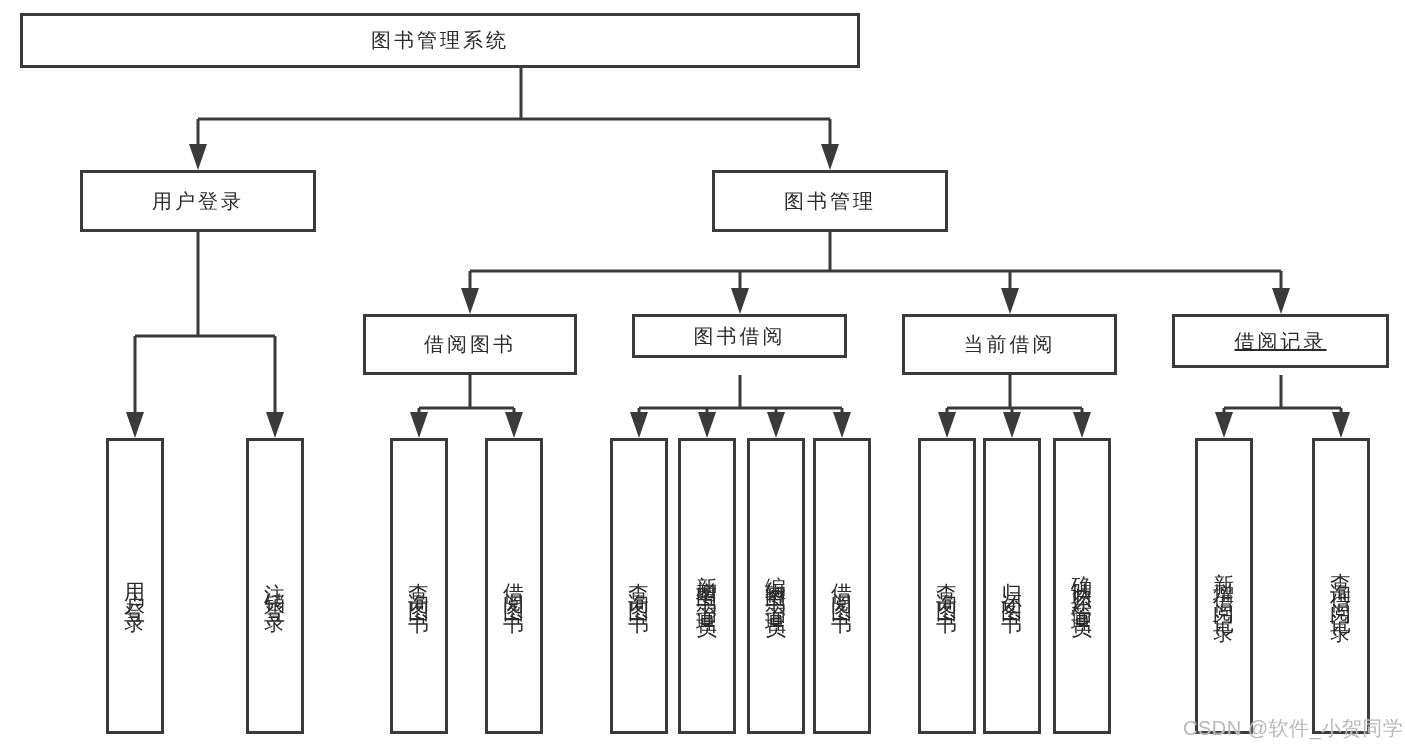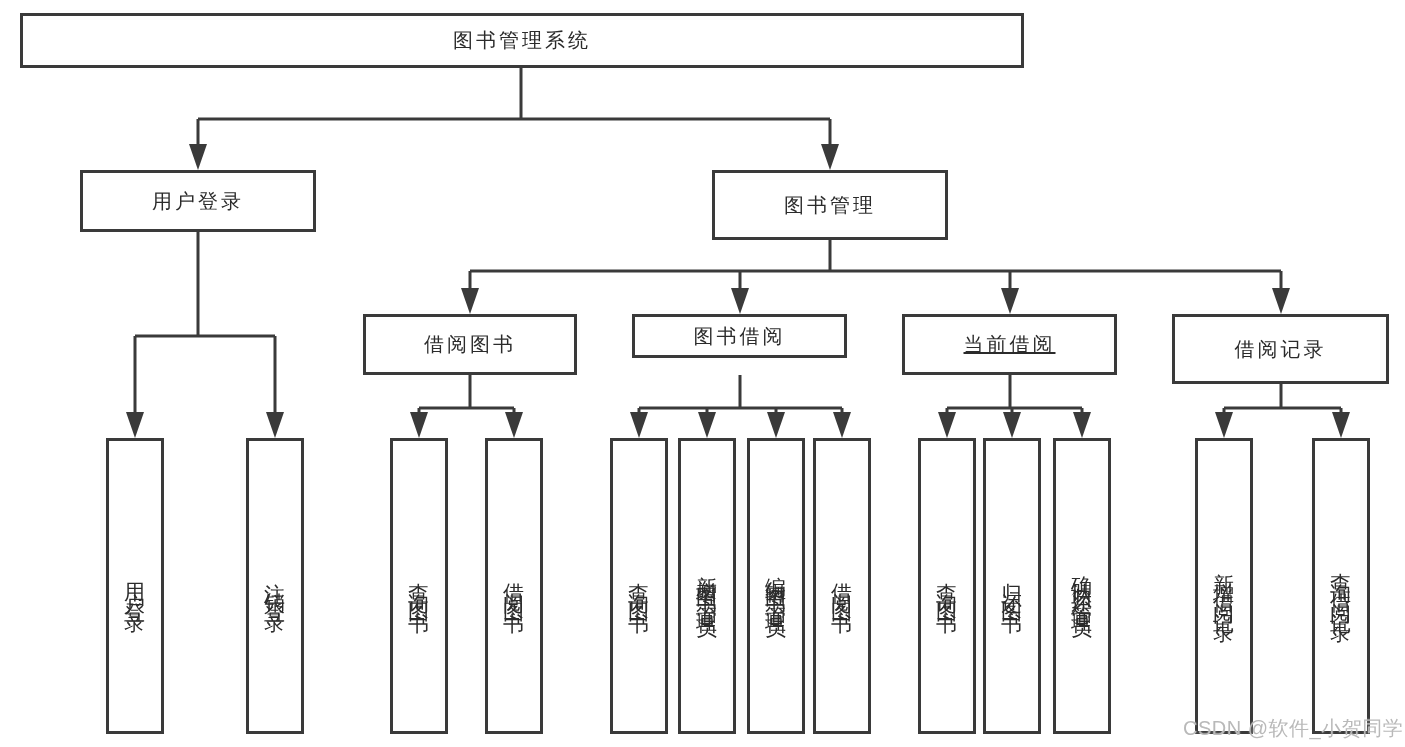--- a/index.html
+++ b/index.html
@@ -93,29 +93,29 @@
     <polygon class="arrowhead" points="698,412 716,412 707,438"></polygon>
     <polygon class="arrowhead" points="767,412 785,412 776,438"></polygon>
     <polygon class="arrowhead" points="833,412 851,412 842,438"></polygon>
     <polygon class="arrowhead" points="938,412 956,412 947,438"></polygon>
     <polygon class="arrowhead" points="1003,412 1021,412 1012,438"></polygon>
     <polygon class="arrowhead" points="1073,412 1091,412 1082,438"></polygon>
     <polygon class="arrowhead" points="1215,412 1233,412 1224,438"></polygon>
     <polygon class="arrowhead" points="1332,412 1350,412 1341,438"></polygon>
   </svg>
 
-  <div class="box hbox" style="left:20px; top:13px; width:1004px; height:55px;">图书管理系统</div>
+  <div class="box hbox" style="left:20px; top:13px; width:840px; height:55px;">图书管理系统</div>
 
   <div class="box hbox" style="left:80px; top:170px; width:236px; height:62px;">用户登录</div>
-  <div class="box hbox" style="left:712px; top:170px; width:236px; height:70px;">图书管理</div>
+  <div class="box hbox" style="left:712px; top:170px; width:236px; height:62px;">图书管理</div>
 
   <div class="box hbox" style="left:363px; top:314px; width:214px; height:61px;">借阅图书</div>
   <div class="box hbox" style="left:632px; top:314px; width:215px; height:44px;">图书借阅</div>
-  <div class="box hbox" style="left:902px; top:314px; width:215px; height:61px;text-decoration:underline;">当前借阅</div>
-  <div class="box hbox" style="left:1172px; top:314px; width:217px; height:70px;">借阅记录</div>
+  <div class="box hbox" style="left:902px; top:314px; width:215px; height:61px;">当前借阅</div>
+  <div class="box hbox" style="left:1172px; top:314px; width:217px; height:54px;text-decoration:underline;">借阅记录</div>
 
   <div class="box vbox" style="left:106px;">用户登录</div>
   <div class="box vbox" style="left:246px;">注销登录</div>
 
   <div class="box vbox" style="left:390px;">查询图书</div>
   <div class="box vbox" style="left:485px;">借阅图书</div>
 
   <div class="box vbox" style="left:610px;">查询图书</div>
   <div class="box vbox tight" style="left:678px;">新增图书（管理员）</div>
   <div class="box vbox tight" style="left:747px;">编辑图书（管理员）</div>

